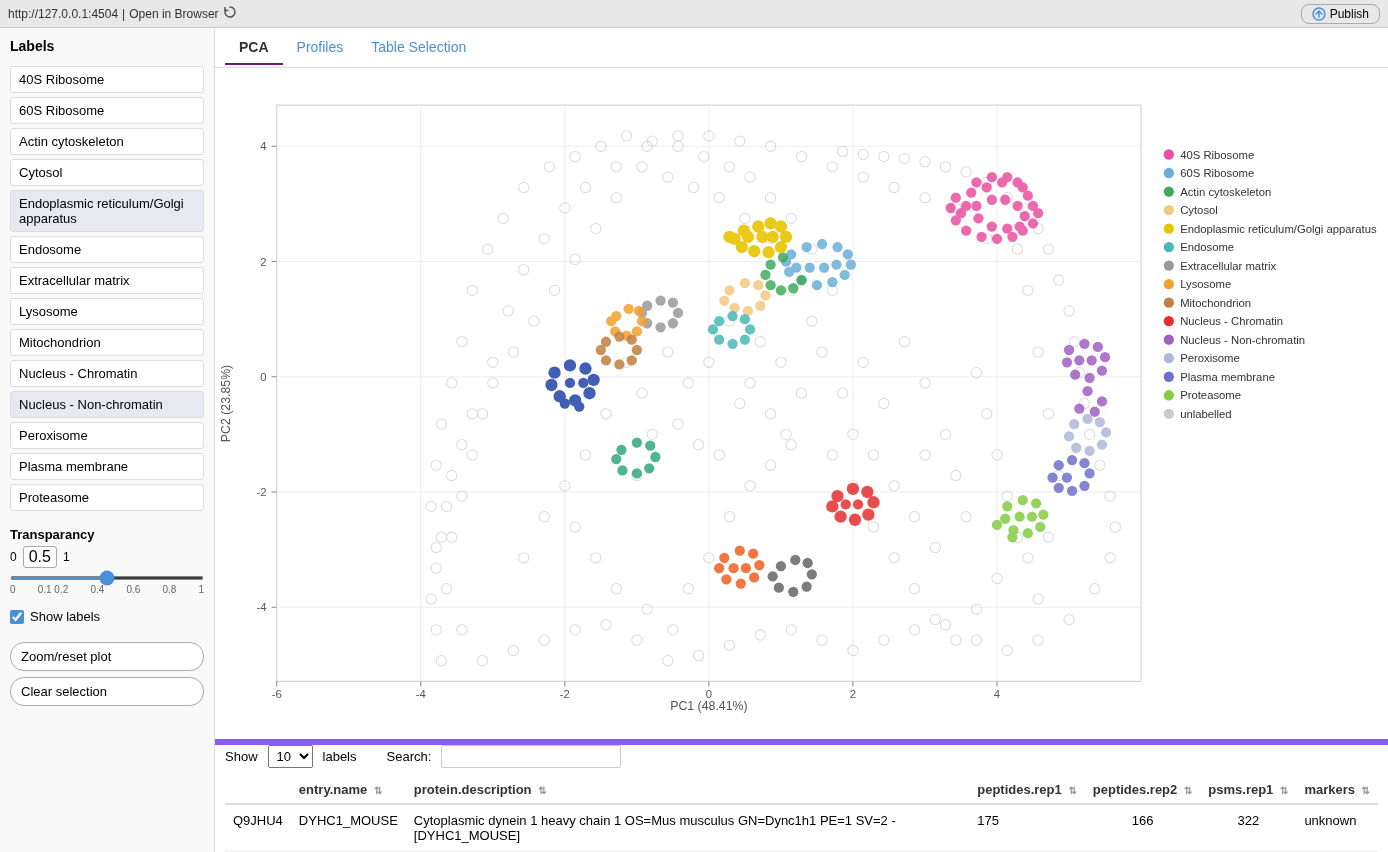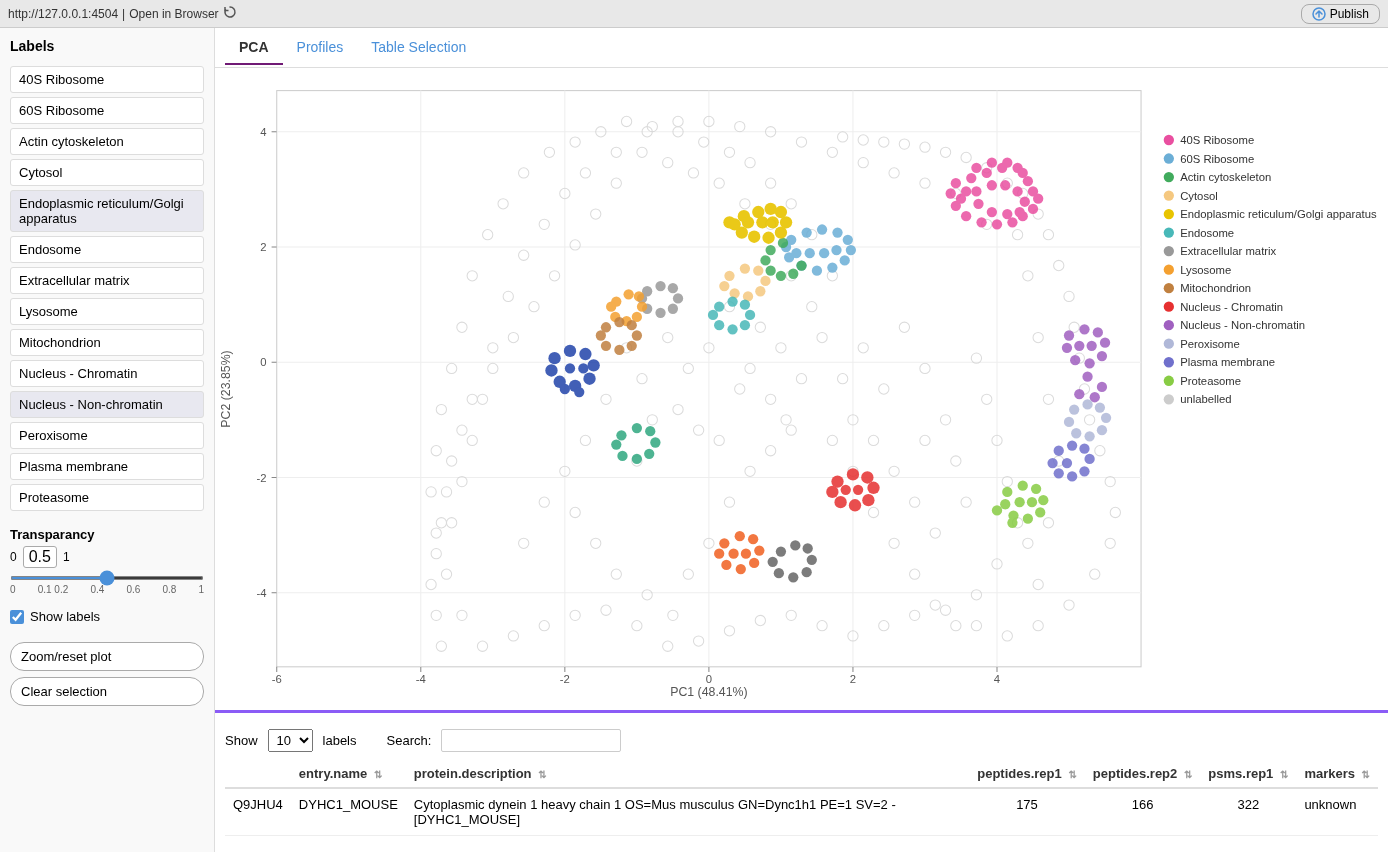--- a/index.html
+++ b/index.html
@@ -98,21 +98,21 @@
       border-bottom: 2px solid transparent;
     }
     .tab.active { color: #333; font-weight: bold; border-bottom: 2px solid #701a75; }
     .tab.blue { color: #4a90d9; }
 
     
     .plot-area { flex: 1; background: white; position: relative; overflow: hidden; min-height: 0; }
     svg.plot { width: 100%; height: 100%; }
 
     
-    .table-area { background: white; border-top: 3px solid #8b5cf6; padding: 16px 10px; max-height: 220px; overflow-y: auto; }
+    .table-area { background: white; border-top: 6px solid #8b5cf6; padding: 0 10px; max-height: 220px; overflow-y: auto; }
     .table-controls { display: flex; align-items: center; gap: 10px; margin-bottom: 8px; font-size: 13px; }
     .table-controls select { font-size: 13px; padding: 2px 4px; }
     .search-input { border: 1px solid #ccc; border-radius: 2px; padding: 3px 6px; font-size: 13px; width: 180px; }
 
     table { width: 100%; border-collapse: collapse; font-size: 13px; }
     thead tr { border-bottom: 2px solid #ddd; }
     th {
       padding: 6px 8px;
       text-align: left;
       font-weight: bold;
@@ -781,21 +781,21 @@
               <span class="sort-icon">⇅</span>
             </th>
           </tr>
         </thead>
         <tbody>
 
         <tr>
     <td>Q9JHU4</td>
     <td>DYHC1_MOUSE</td>
     <td>Cytoplasmic dynein 1 heavy chain 1 OS=Mus musculus GN=Dync1h1 PE=1 SV=2 - [DYHC1_MOUSE]</td>
-    <td style="text-align:center">175</td>
+    <td style="text-align:left">175</td>
     <td style="text-align:center">166</td>
     <td style="text-align:center">322</td>
     <td>unknown</td>
   </tr>
           </tbody>
       </table>
     </div>
 
   </div>
 </div>

